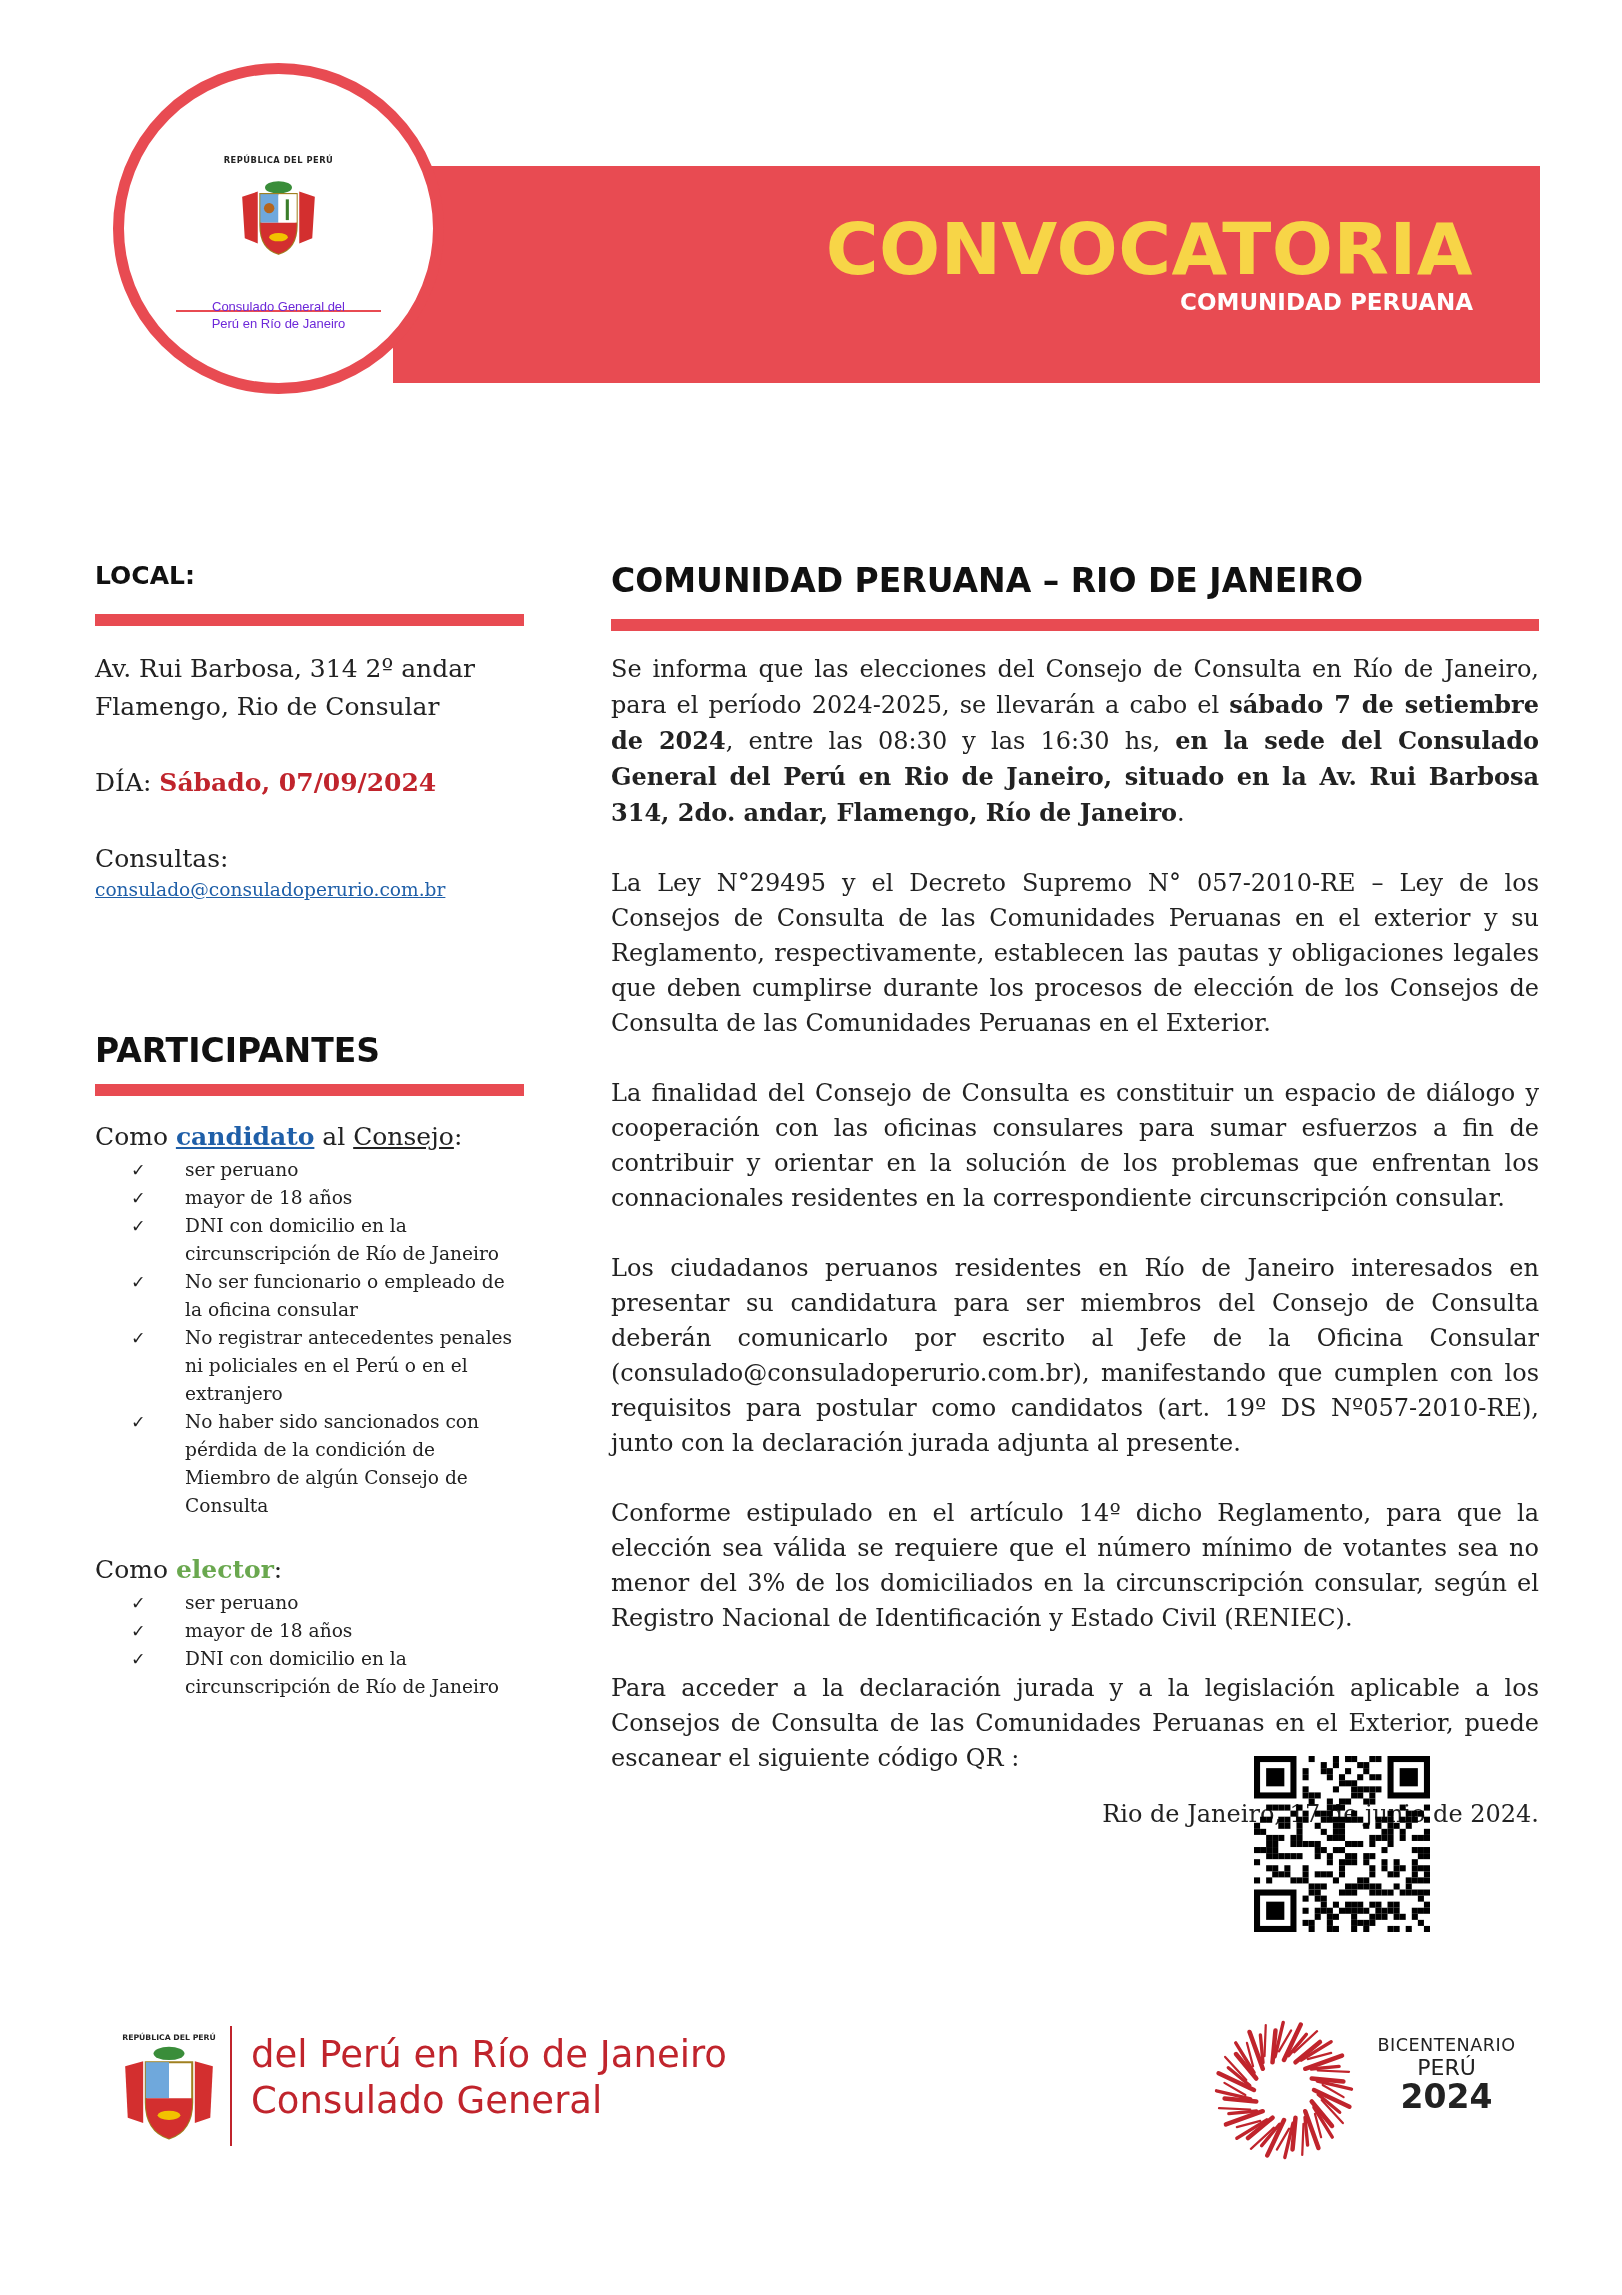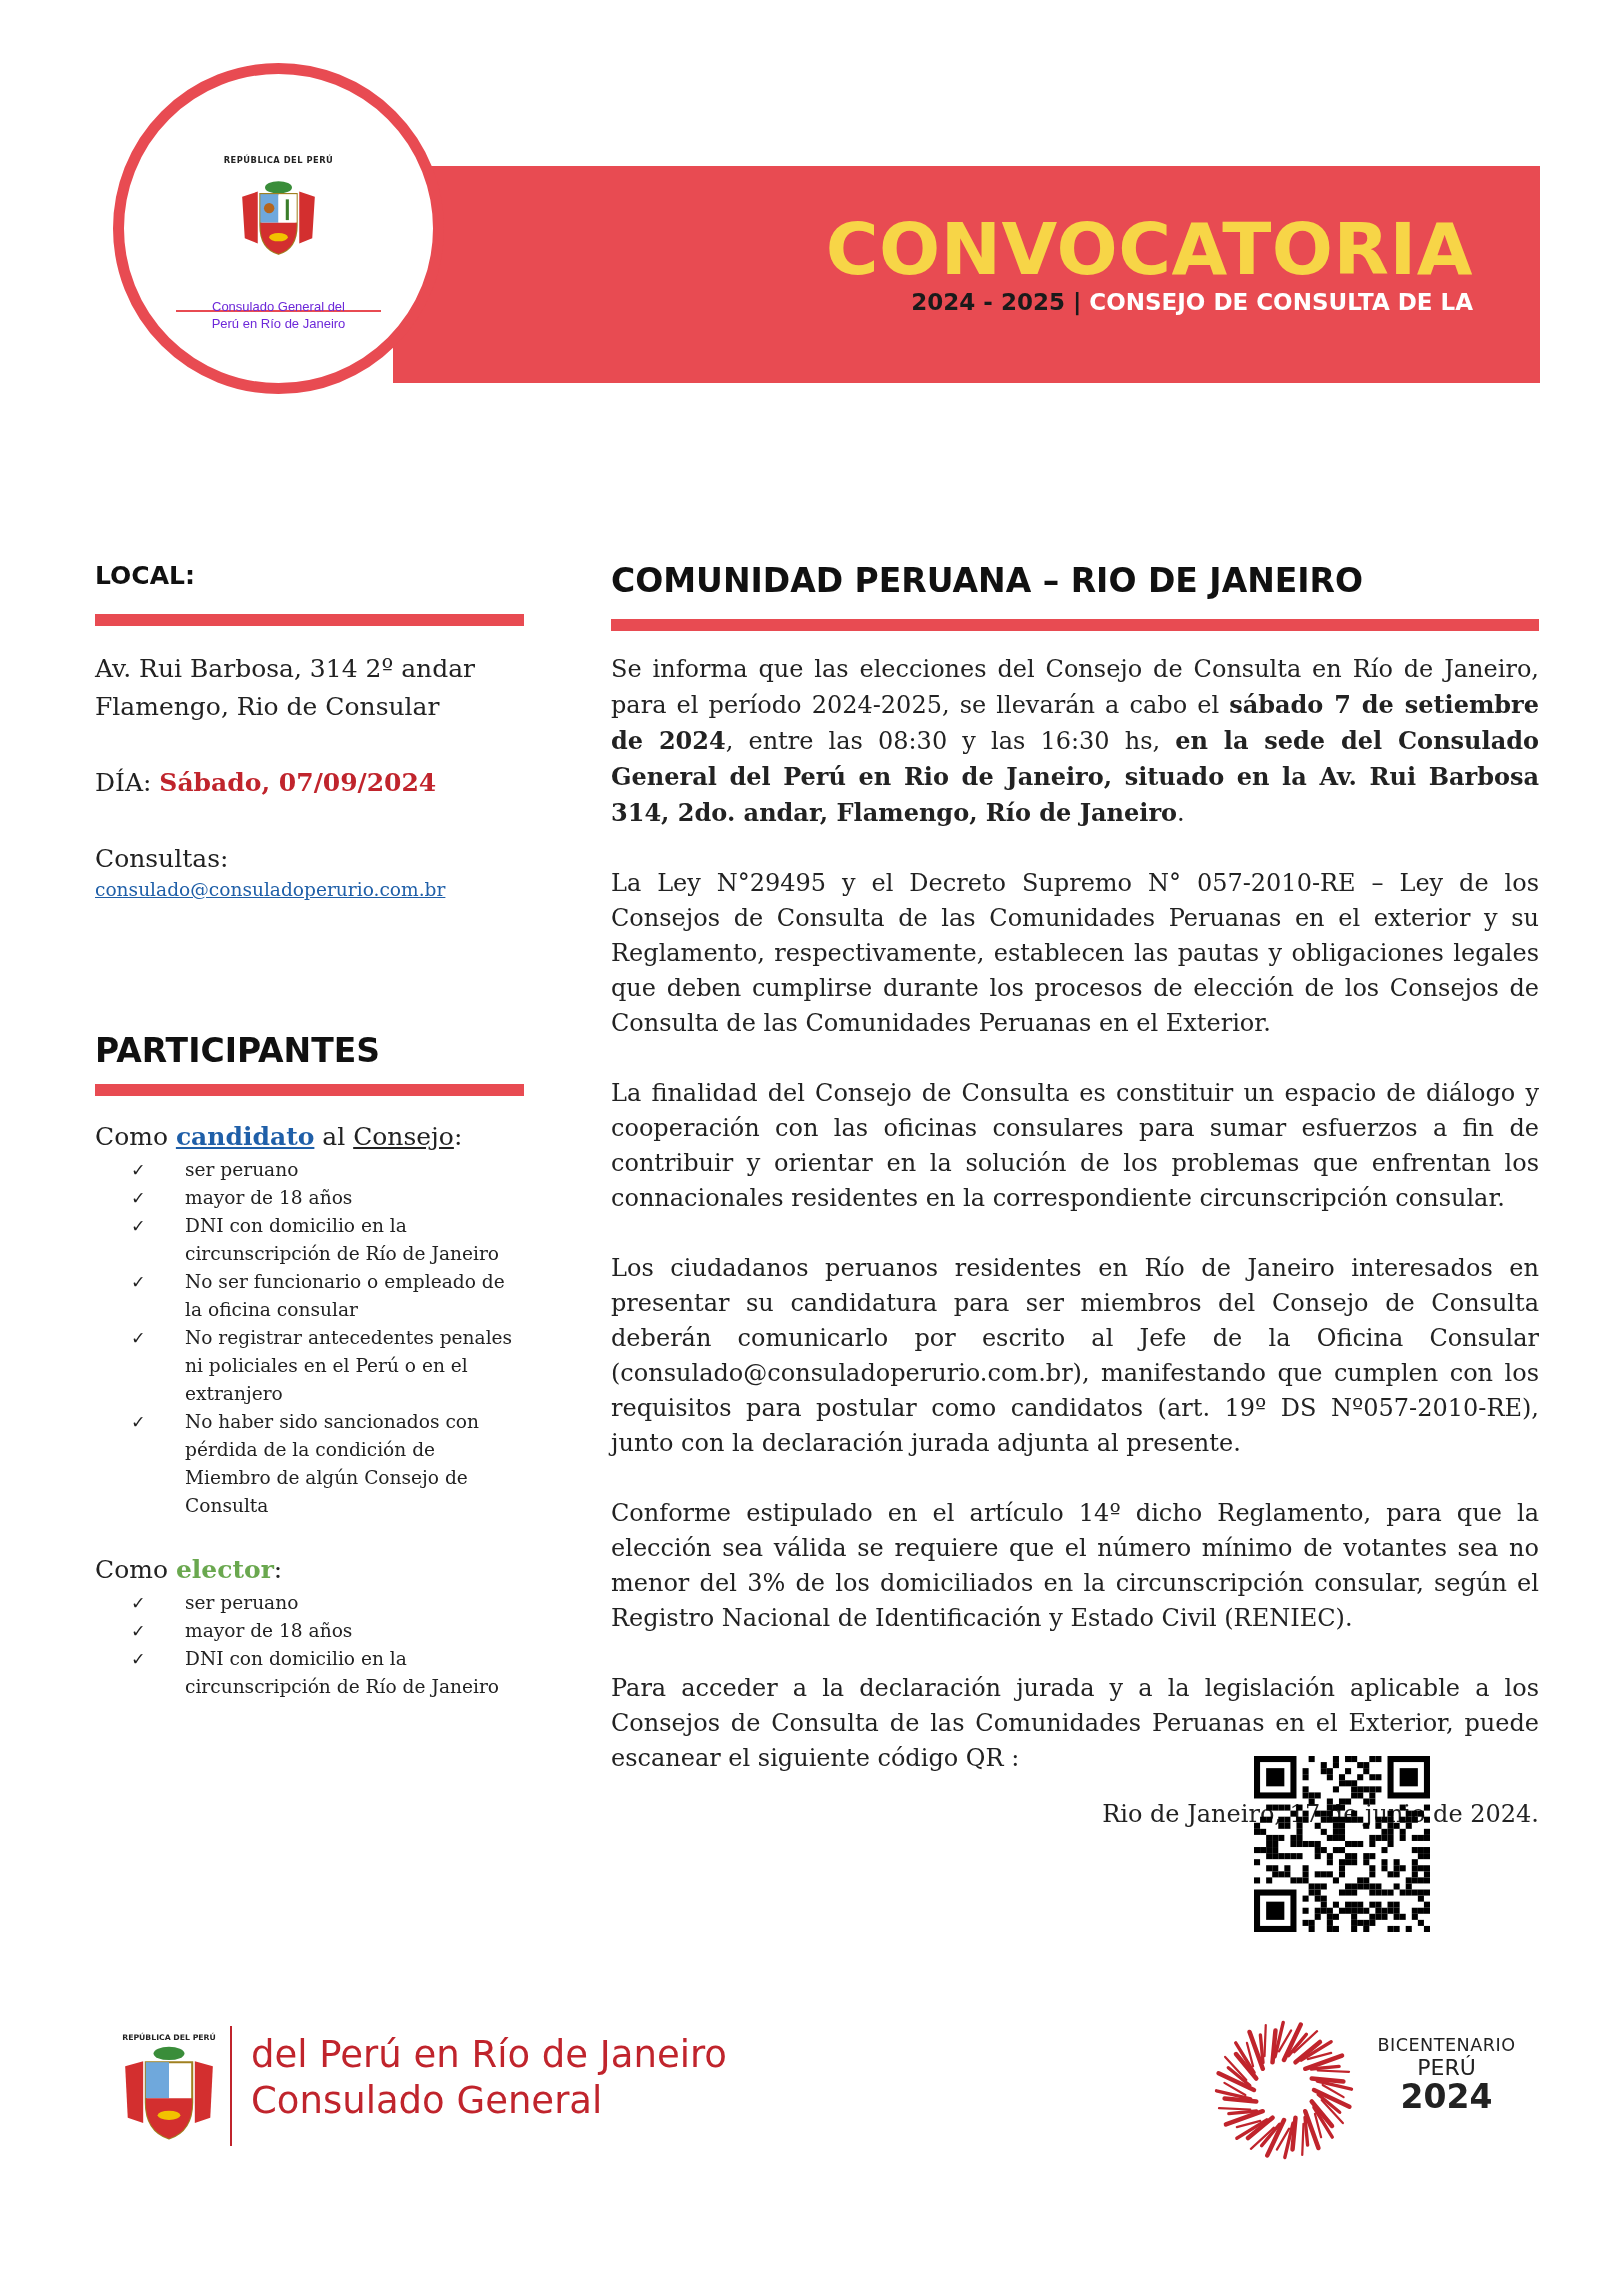--- a/index.html
+++ b/index.html
@@ -71,21 +71,21 @@
   </svg>
   <div class="circle-line"></div>
   <div class="circle-name">
     <div>Consulado General del</div>
     <div>Perú en Río de Janeiro</div>
   </div>
 </div>
 
 <div class="title">CONVOCATORIA</div>
 <div class="subtitle">
-  <div><span class="yrs">2024 - 2025</span><span class="yrs"> | </span><span>CONSEJO DE CONSULTA DE LA</span></div>
+  <div>COMUNIDAD PERUANA</div>
 </div>
 
 <div class="h2" style="left:95px; top:561px; font-size:25px;">LOCAL:</div>
 <div class="rule" style="left:95px; top:614px; width:429px;"></div>
 
 <div class="left" style="top:650px;">
   <p>Av. Rui Barbosa, 314 2º andar</p>
   <p>Flamengo, Rio de Consular</p>
   <p style="margin-top:38px;"><span>DÍA: </span><span class="red">Sábado, 07/09/2024</span></p>
   <p style="margin-top:38px;">Consultas:</p>

